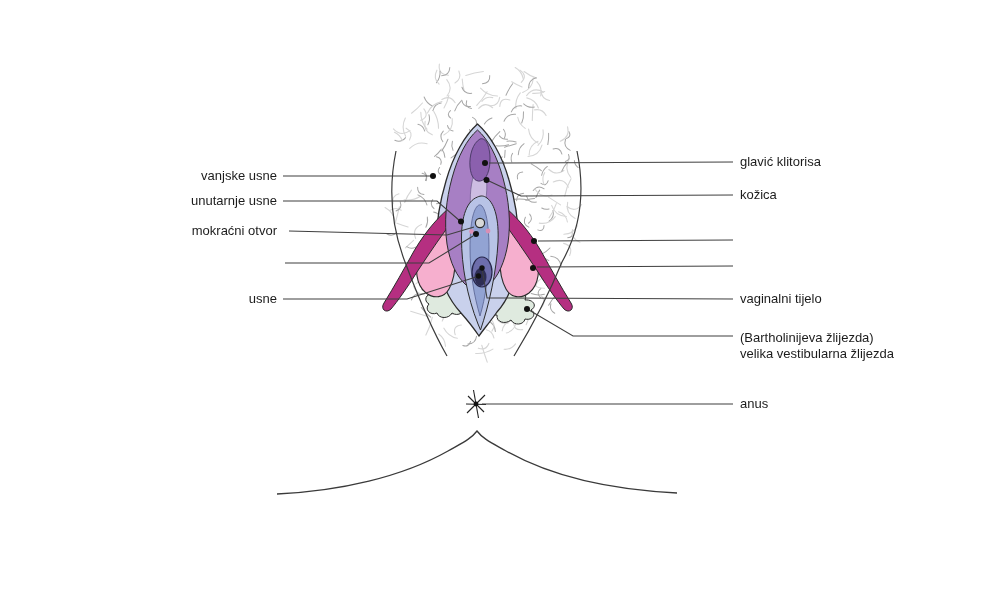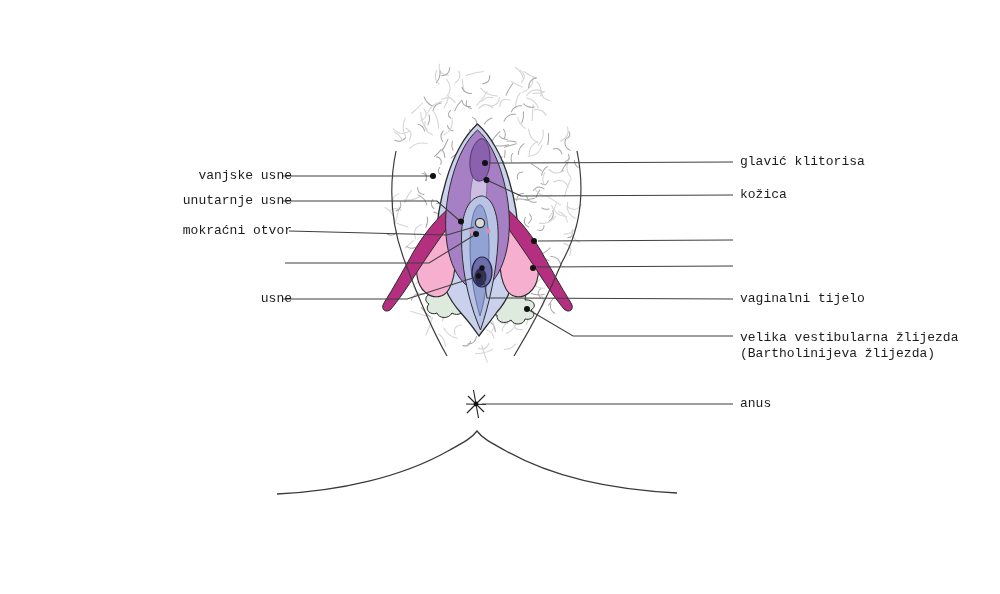--- a/index.html
+++ b/index.html
@@ -1,21 +1,21 @@
 <!DOCTYPE html>
 <html><head>
 <meta charset="utf-8">
 <style>
   html,body{margin:0;padding:0;background:#ffffff;}
   #canvas{position:relative;width:1000px;height:594px;background:#ffffff;overflow:hidden;
           font-family:"Liberation Sans","DejaVu Sans",sans-serif;}
   #art{position:absolute;left:0;top:0;}
   .lbl{position:absolute;font-size:13px;line-height:15.5px;color:#1c1c1c;white-space:nowrap;
-       transform:translateY(-50%);font-family:Liberation Mono, monospace;}
-  .lbl.left{right:708px;text-align:center;}
+       transform:translateY(-50%);}
+  .lbl.left{right:723px;text-align:center;}
   .lbl.right{left:740px;text-align:left;}
   .lbl.block{transform:none;}
 </style>
 </head>
 <body>
 
 <div id="canvas">
 
   <svg id="art" width="1000" height="594" viewBox="0 0 1000 594">
 
@@ -351,17 +351,17 @@
 
   <div class="lbl left" style="top:176px">vanjske usne</div>
   <div class="lbl left" style="top:201px">unutarnje usne</div>
   <div class="lbl left" style="top:231px">mokraćni otvor</div>
   <div class="lbl left" style="top:299px">usne</div>
 
   <div class="lbl right" style="top:162px">glavić klitorisa</div>
   <div class="lbl right" style="top:195px">kožica</div>
   <div class="lbl right" style="top:299px">vaginalni tijelo</div>
   <div class="lbl right block" style="top:330px">
+    <div>(Bartholinijeva žlijezda)</div>
     <div>velika vestibularna žlijezda</div>
-    <div>(Bartholinijeva žlijezda)</div>
   </div>
   <div class="lbl right" style="top:404px">anus</div>
 </div>
 
 </body></html>

